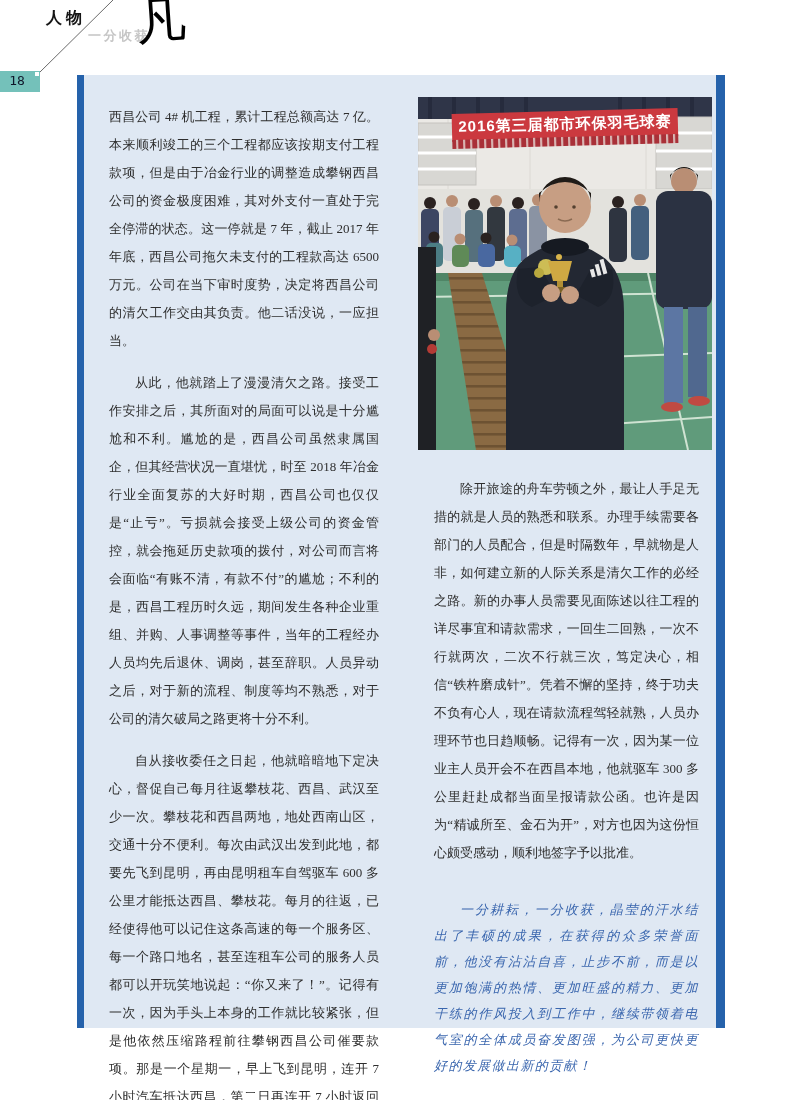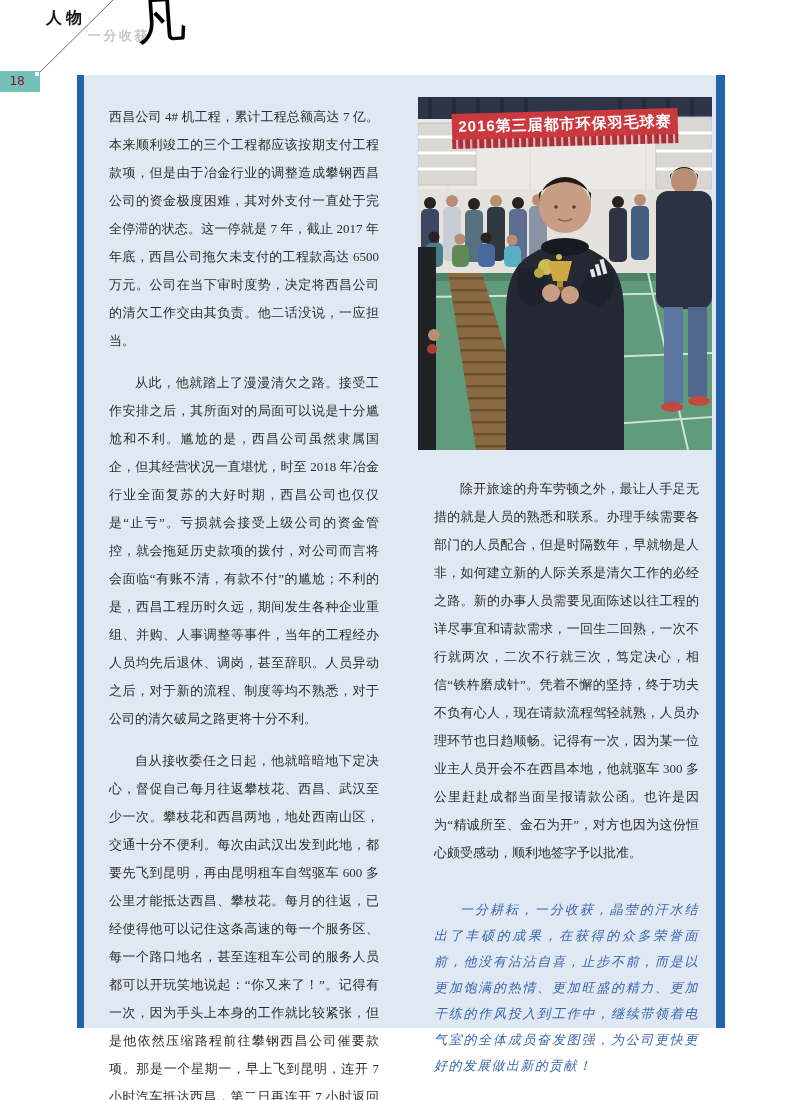--- a/index.html
+++ b/index.html
@@ -10,21 +10,21 @@
   .section-label{position:absolute;left:30px;top:8px;font-family:Liberation Serif, serif;
         font-weight:bold;font-size:16px;letter-spacing:4px;color:#141414;margin-left:16px;}
   .mag-name{position:absolute;left:88px;top:27px;font-family:"Liberation Sans","DejaVu Sans",sans-serif;
         font-weight:bold;font-size:13px;letter-spacing:2.5px;color:#c6c6c6;}
   .logo-glyph{position:absolute;left:136px;top:-4px;font-size:50px;line-height:1;color:#000;
         transform:rotate(-4deg);font-family:"DejaVu Serif",serif;}
   .header-line{position:absolute;left:36px;top:0;}
 
   
   .page-tab{position:absolute;left:0;top:71px;width:40px;height:21px;background:#74c1ba;}
-  .page-tab .num{position:absolute;left:0;right:6px;top:2px;text-align:center;color:#7f1d1d;
+  .page-tab .num{position:absolute;left:0;right:6px;top:2px;text-align:center;color:#0f172a;
         font-family:"DejaVu Sans Mono","Liberation Mono",monospace;font-size:13px;}
   .page-tab .corner-sq{position:absolute;right:1px;top:1px;width:4px;height:4px;background:#ffffff;}
 
   
   .content-bg{position:absolute;left:84px;top:75px;width:632px;height:953px;background:#dfe8f3;}
   .bar-left{position:absolute;left:77px;top:75px;width:7px;height:953px;background:#2562ab;}
   .bar-right{position:absolute;left:716px;top:75px;width:9px;height:953px;background:#2562ab;}
 
   
   .col{position:absolute;font-size:13px;line-height:28px;text-align:justify;word-break:break-all;}

